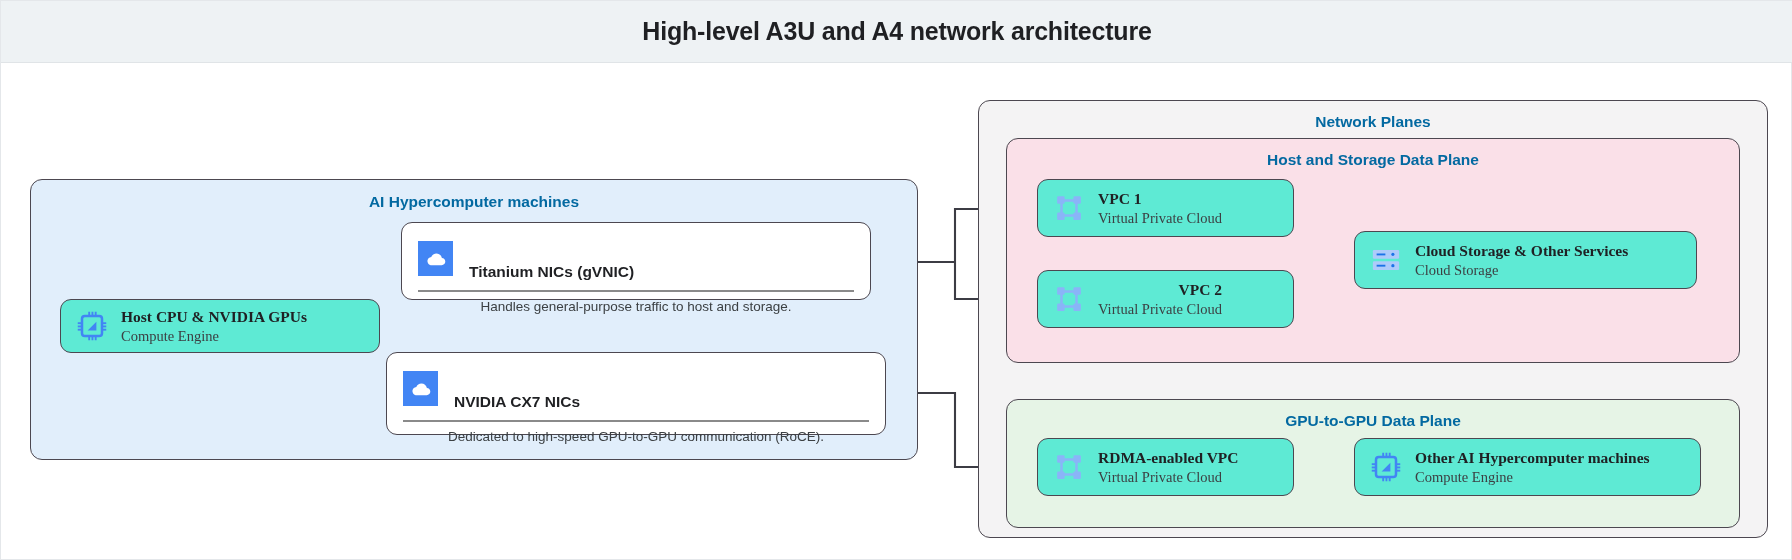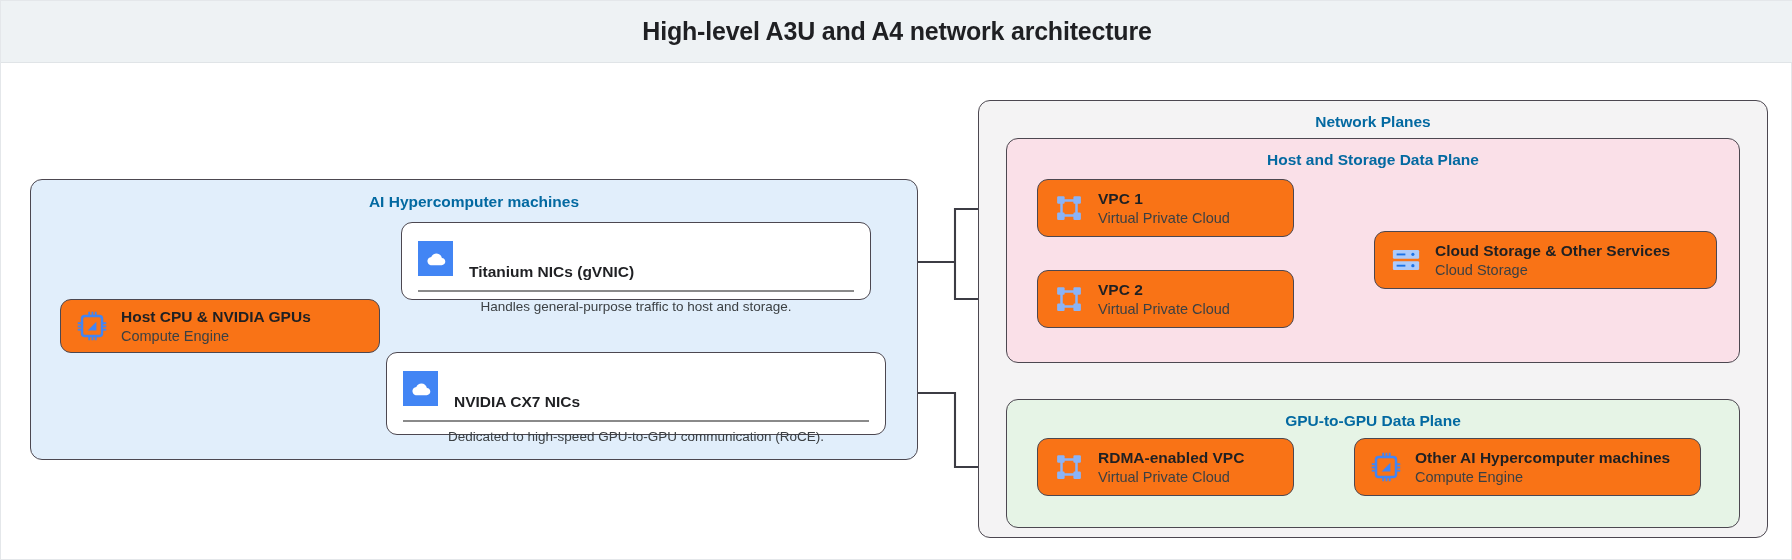--- a/index.html
+++ b/index.html
@@ -79,47 +79,48 @@
   #gpu-plane {
     left: 1005px; top: 398px;
     width: 734px; height: 129px;
     background: #e6f4e6;
   }
   #gpu-plane > .panel-title { top: 12px; }
 
   
   .node {
     position: absolute;
-    background: #f97316;
+    background: #5eead4;
     border: 1.6px solid #4c4750;
     border-radius: 11px;
     display: flex;
     align-items: center;
     padding: 0 16px;
     gap: 14px;
+    font-family: Liberation Serif, serif;
   }
   .node-text { display: flex; flex-direction: column; gap: 2px; }
   .node-title {
     font-size: 15.5px;
     font-weight: bold;
     color: #1f2023;
     line-height: 1.15;
     white-space: nowrap;
   }
   .node-sub {
     font-size: 14.5px;
     color: #3c4043;
     line-height: 1.15;
     white-space: nowrap;
   }
 
   #host-cpu-node     { left: 59px;   top: 298px; width: 320px; height: 54px; }
   #vpc1-node         { left: 1036px; top: 178px; width: 257px; height: 58px; }
-  #vpc2-node         { left: 1036px; top: 269px; width: 257px; height: 58px; }
-  #cloud-storage-node{ left: 1353px; top: 230px; width: 343px; height: 58px; margin-left: 20px; }
+  #vpc2-node         { left: 1036px; top: 269px; width: 257px; height: 58px; text-align: right; }
+  #cloud-storage-node{ left: 1353px; top: 230px; width: 343px; height: 58px; }
   #rdma-vpc-node     { left: 1036px; top: 437px; width: 257px; height: 58px; }
   #other-machines-node{left: 1353px; top: 437px; width: 347px; height: 58px; }
 
   
   .nic-card {
     position: absolute;
     background: #ffffff;
     border: 1.6px solid #4c4750;
     border-radius: 11px;
     padding: 13px 16px 10px 16px;

